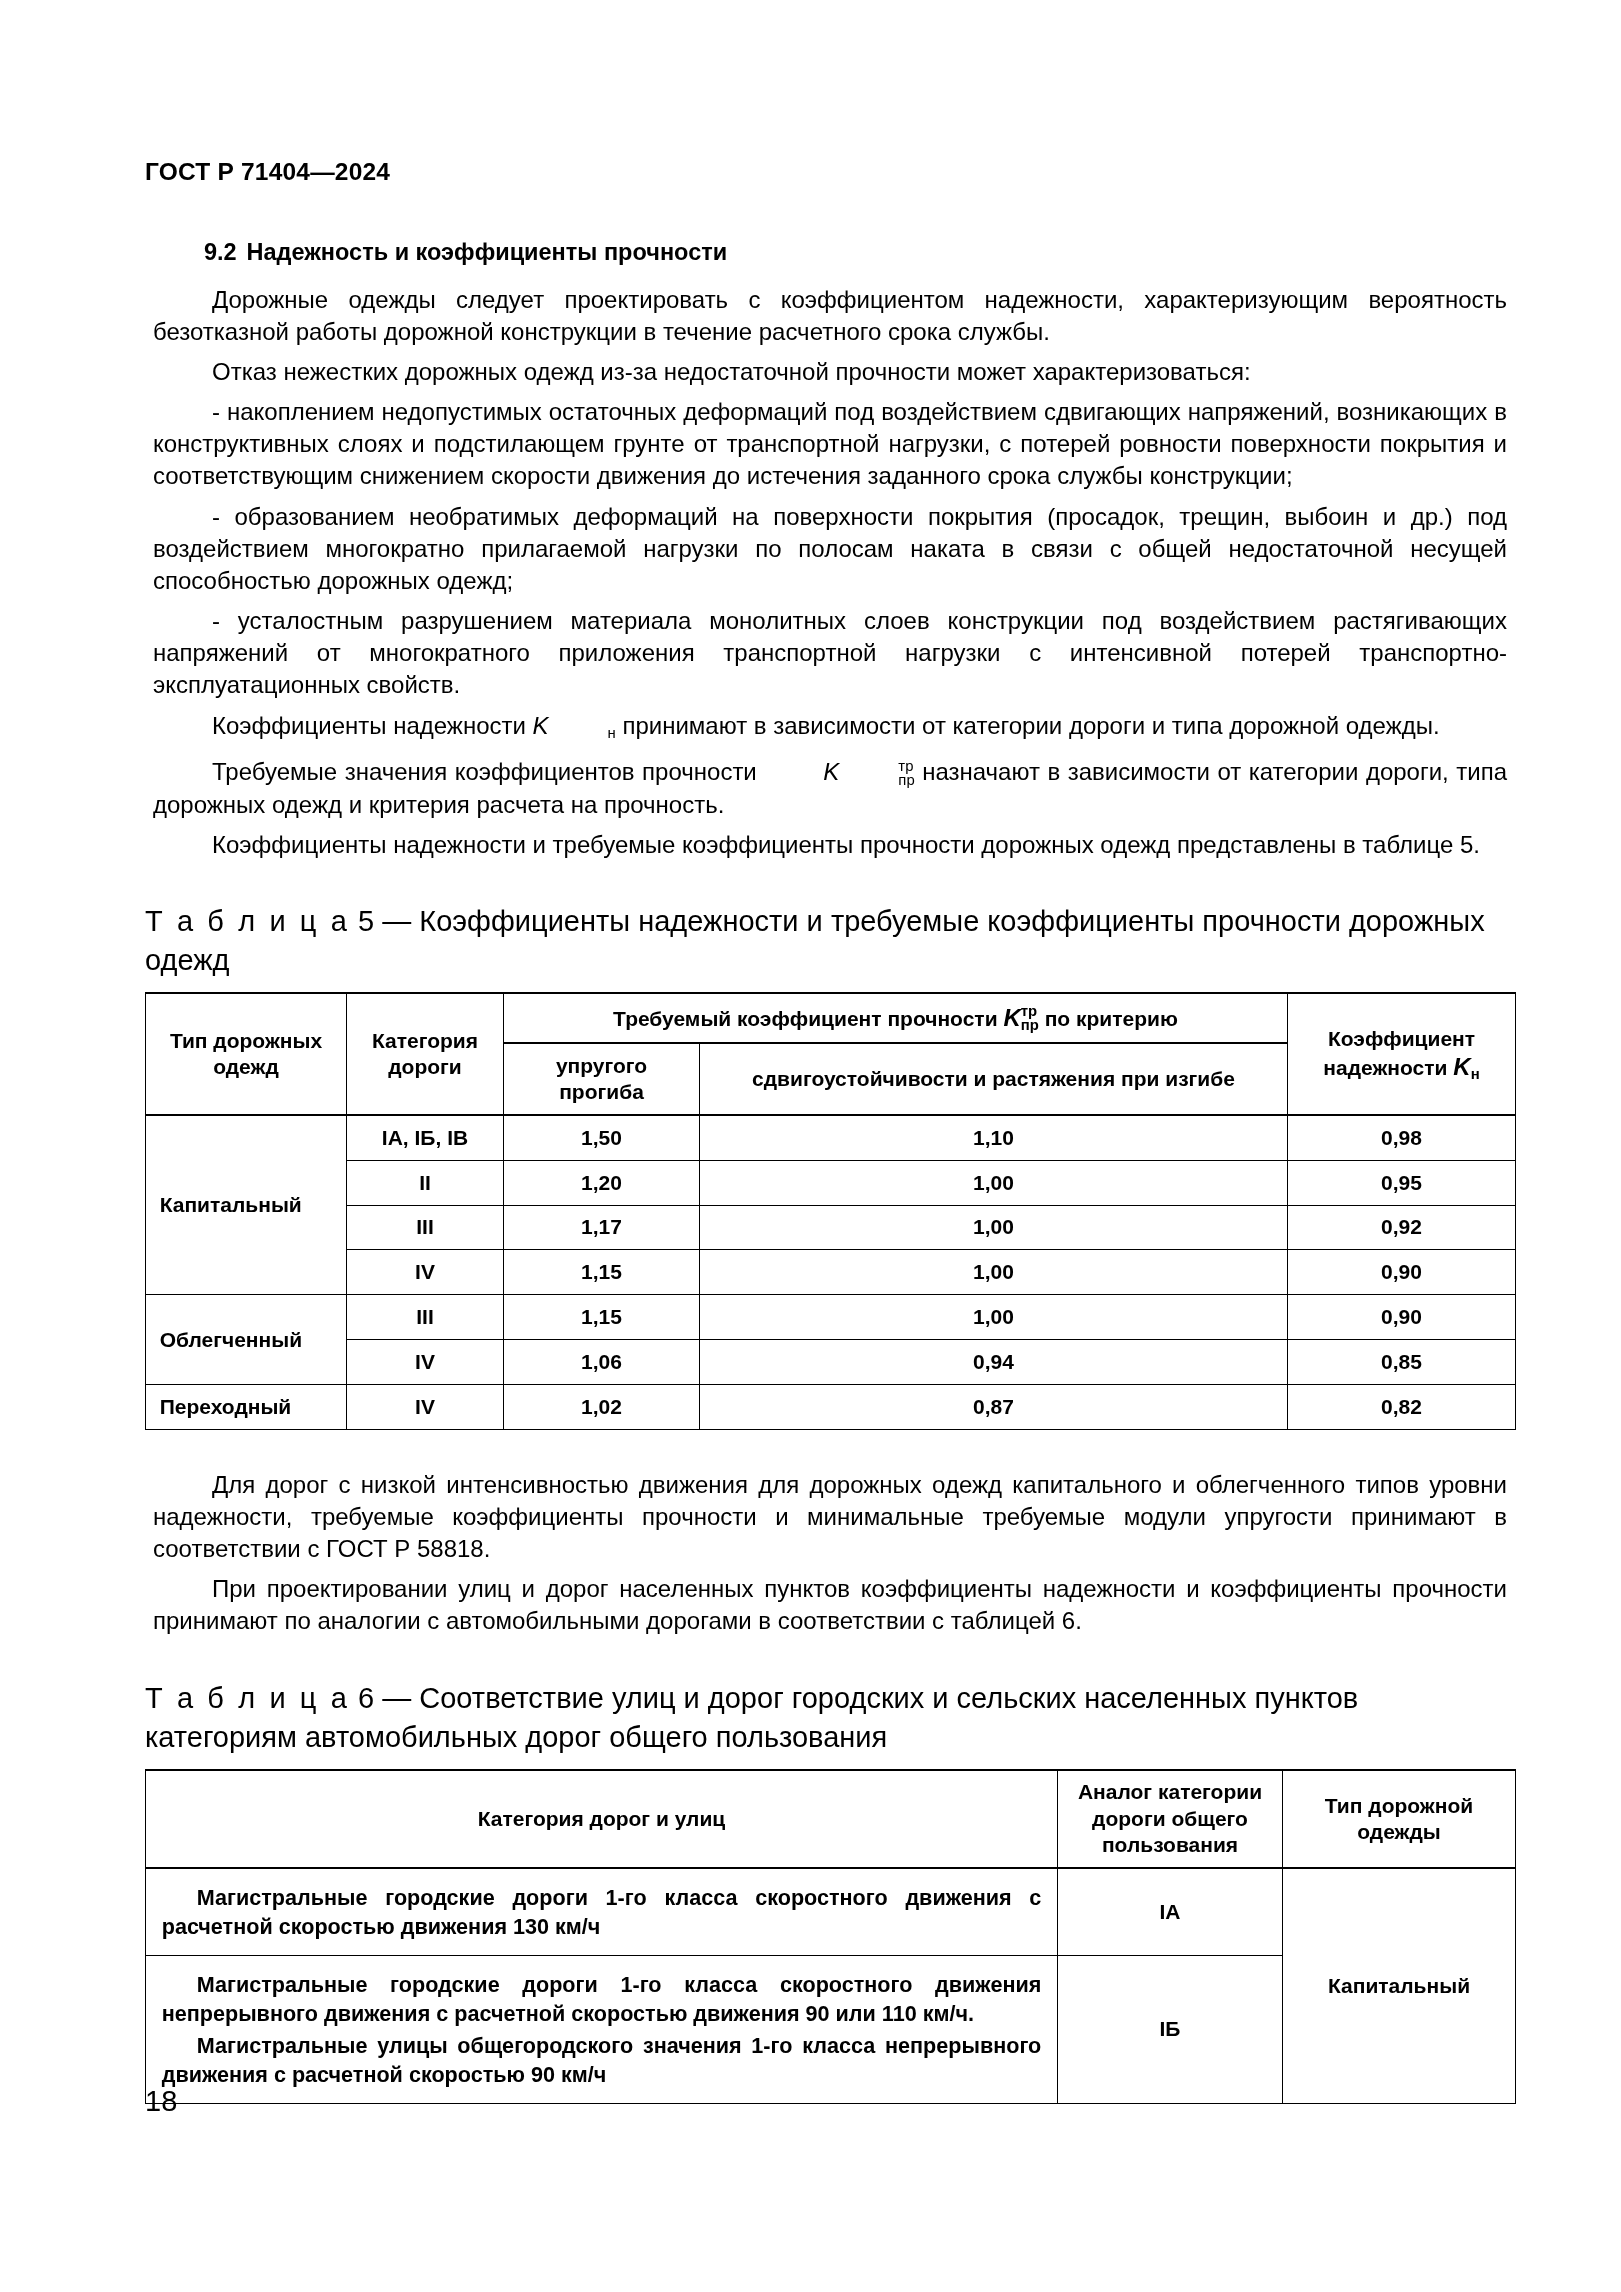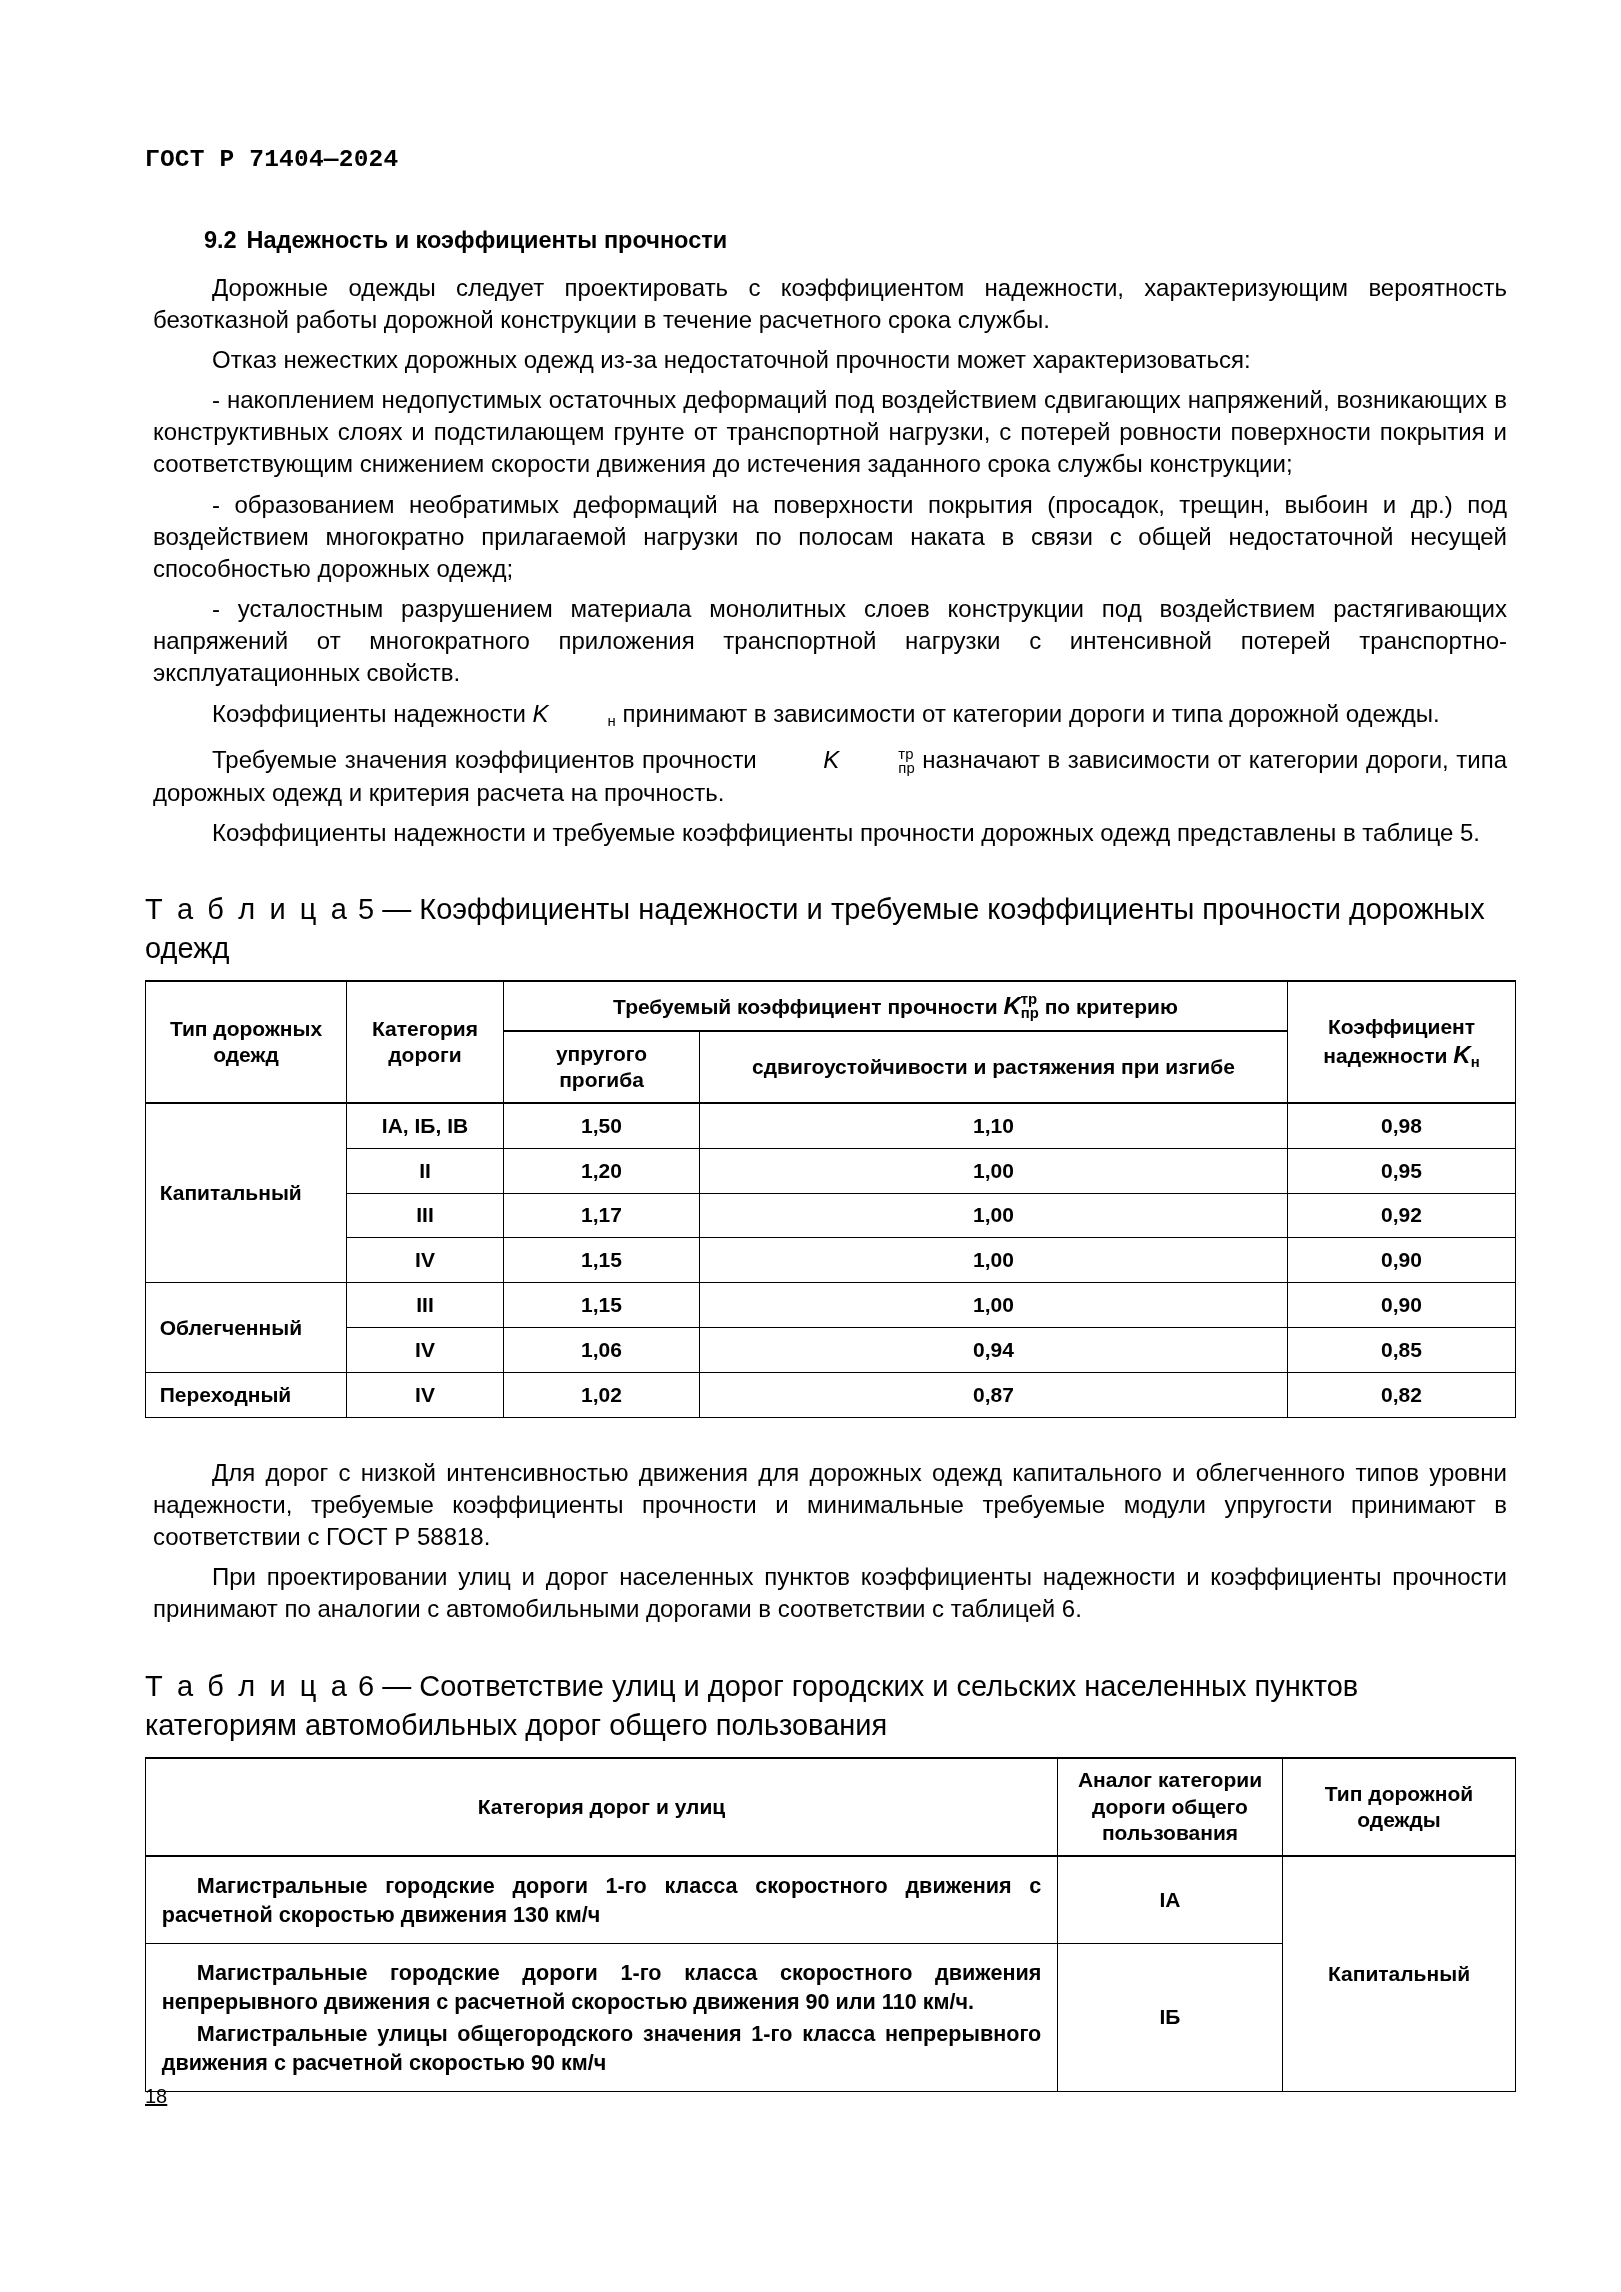--- a/index.html
+++ b/index.html
@@ -24,23 +24,22 @@
   .content {
     position: absolute;
     left: 145px;
     top: 145px;
     width: 1370px;
   }
   .doc-header {
     font-size: 24.5px;
     font-weight: bold;
     letter-spacing: 0.2px;
-    margin: 0 0 51px 0;
+    margin: 12px 0 51px 0;
     line-height: 1.2;
-    font-family: Liberation Mono, monospace;
   }
   .section-heading {
     font-size: 23.5px;
     font-weight: bold;
     margin: 0 0 15.7px 0;
     padding-left: 59px;
     line-height: 1.3;
   }
   .section-heading .num {
     margin-right: 9.8px;
@@ -137,22 +136,21 @@
   .t6-c1 { width: 912px; }
   .t6-c2 { width: 225px; }
   .t6-c3 { width: 233px; }
 
   .mid-block { margin-top: 39px; }
 
   .page-number {
     position: absolute;
     left: 145px;
     top: 2085px;
-    font-size: 20px;
-    text-decoration: underline;
+    font-size: 29px;
   }
 </style>
 </head>
 <body>
 
 <div class="page">
 
   <div class="content">
 
     <div class="doc-header">ГОСТ Р 71404—2024</div>

